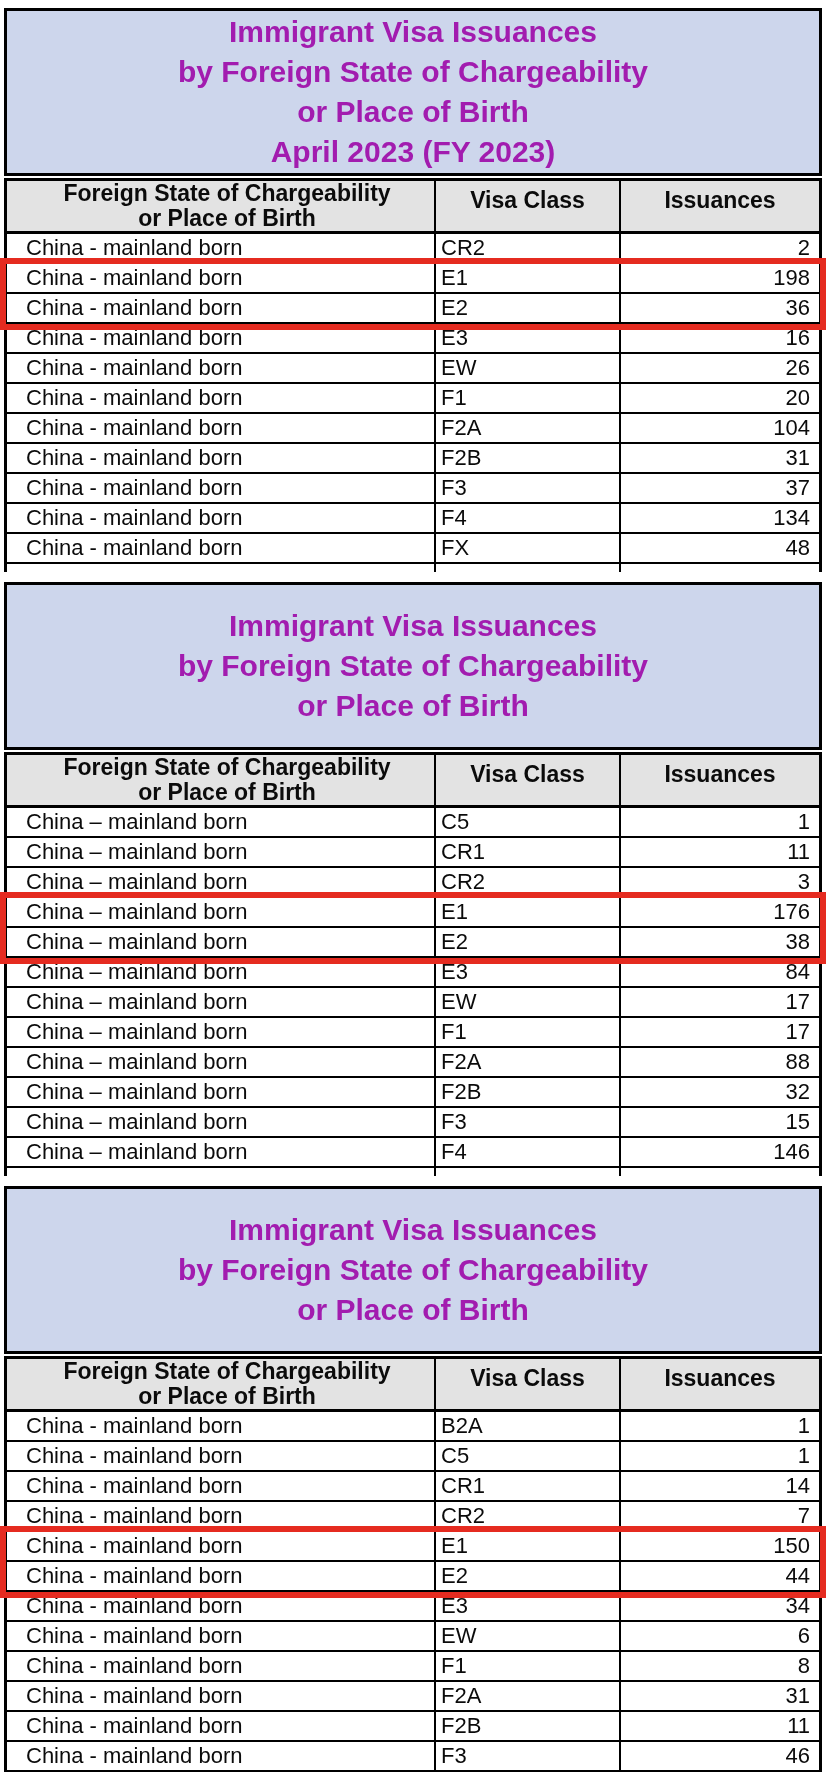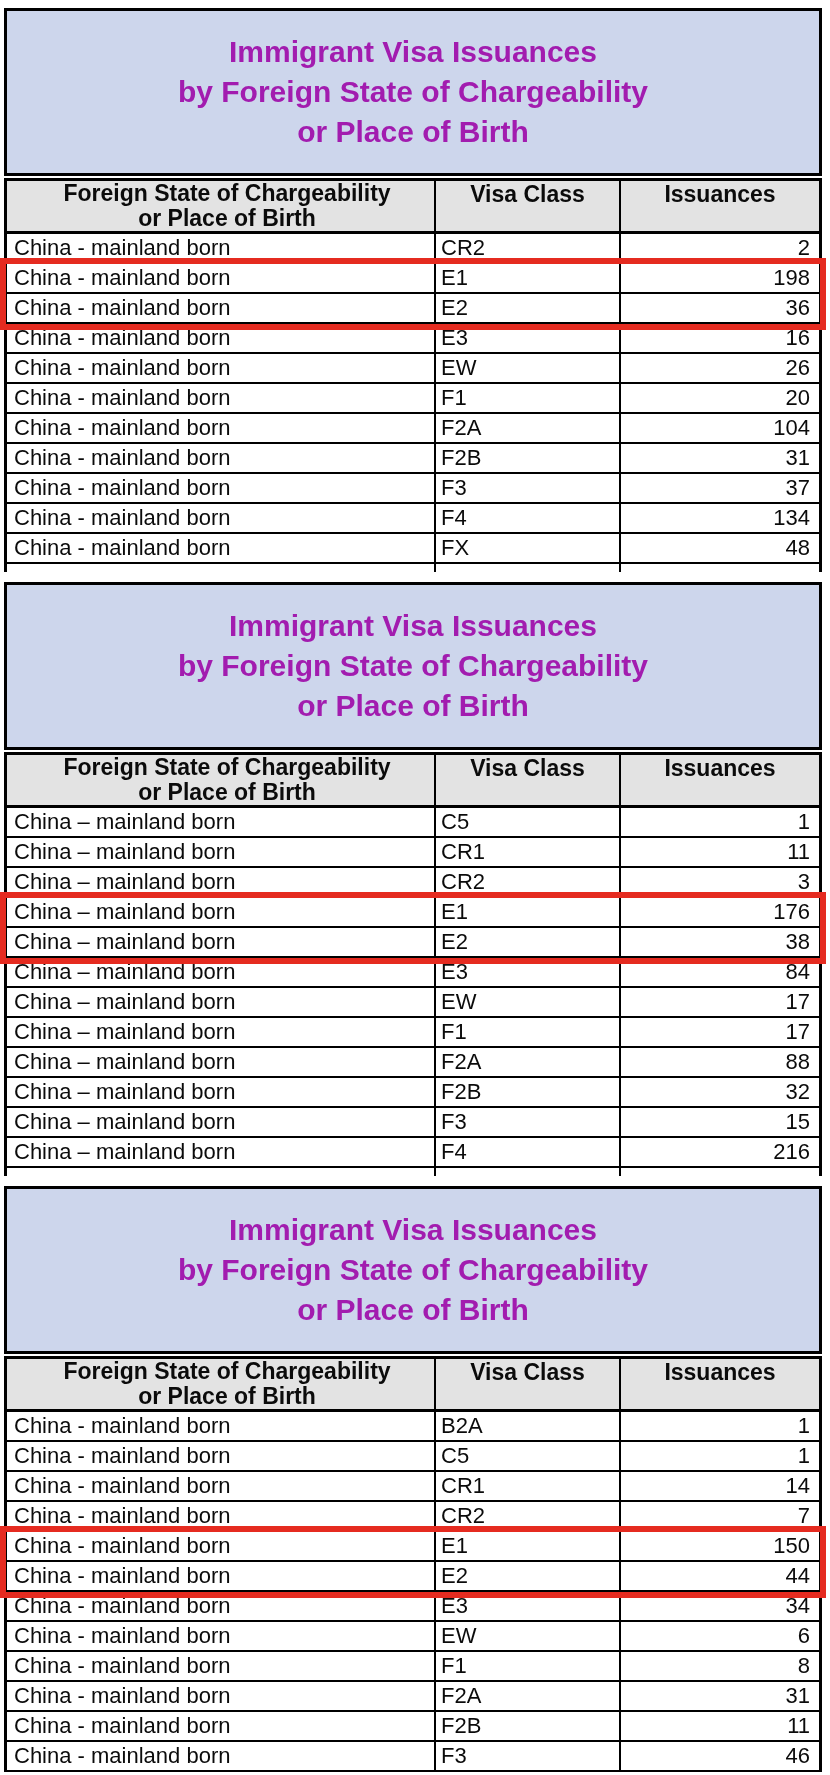--- a/index.html
+++ b/index.html
@@ -44,58 +44,59 @@
     background: var(--header-bg);
     border-bottom: 3px solid var(--border);
     height: 53px;
   }
   .col-state { width: 427px; }
   .col-class { width: 185px; border-left: 2px solid var(--border); }
   .col-iss   { flex: 1;      border-left: 2px solid var(--border); }
   .th {
     font-weight: bold; font-size: 23px;
     display: flex; flex-direction: column;
-    align-items: center; justify-content: flex-start;
+    align-items: center; justify-content: center;
     padding-bottom: 12px;
     text-align: center;
   }
   .th.col-state { justify-content: space-between; line-height: 25px; padding-bottom: 0; padding-left: 13px; }
   .tr {
     display: flex;
     height: 30px;
     border-bottom: 2px solid var(--border);
     background: var(--row-bg);
   }
   .tr.sliver { height: 8px; border-bottom: none; }
   .td {
     font-size: 22px;
     display: flex; align-items: center;
     overflow: hidden; white-space: nowrap;
   }
-  .td.col-state { padding-left: 7px; }
+  .td.col-state { padding-left: 19px; }
   .td.col-class { padding-left: 5px; }
   .td.col-iss   { justify-content: flex-end; padding-right: 9px; }
   .red-box {
     position: absolute;
     left: -4px; right: -4px;
     border: 6px solid var(--red);
     z-index: 5;
     pointer-events: none;
   }
 </style>
 </head>
 <body>
 
 <div class="page">
   <div id="tables-root">
       <section class="visa-table">
     <div class="title-block">
           <div class="title-line">Immigrant Visa Issuances</div>
           <div class="title-line">by Foreign State of Chargeability</div>
           <div class="title-line">or Place of Birth</div>
+          <div class="title-line">April 2023 (FY 2023)</div>
         </div>
     <div class="data-table">
       <div class="thead">
         <div class="th col-state">
           <div>Foreign State of Chargeability</div>
           <div>or Place of Birth</div>
         </div>
         <div class="th col-class">
           <span>Visa Class</span>
         </div>
@@ -239,21 +240,21 @@
     <div class="td col-iss">32</div>
   </div>
             <div class="tr">
     <div class="td col-state">China – mainland born</div>
     <div class="td col-class">F3</div>
     <div class="td col-iss">15</div>
   </div>
             <div class="tr">
     <div class="td col-state">China – mainland born</div>
     <div class="td col-class">F4</div>
-    <div class="td col-iss">216</div>
+    <div class="td col-iss">146</div>
   </div>
             <div class="tr sliver">
     <div class="td col-state"></div>
     <div class="td col-class"></div>
     <div class="td col-iss"></div>
   </div>
           </div>
     </div>
     <div class="red-box" style="top: 310px; height: 72px;"></div>
   </section>

